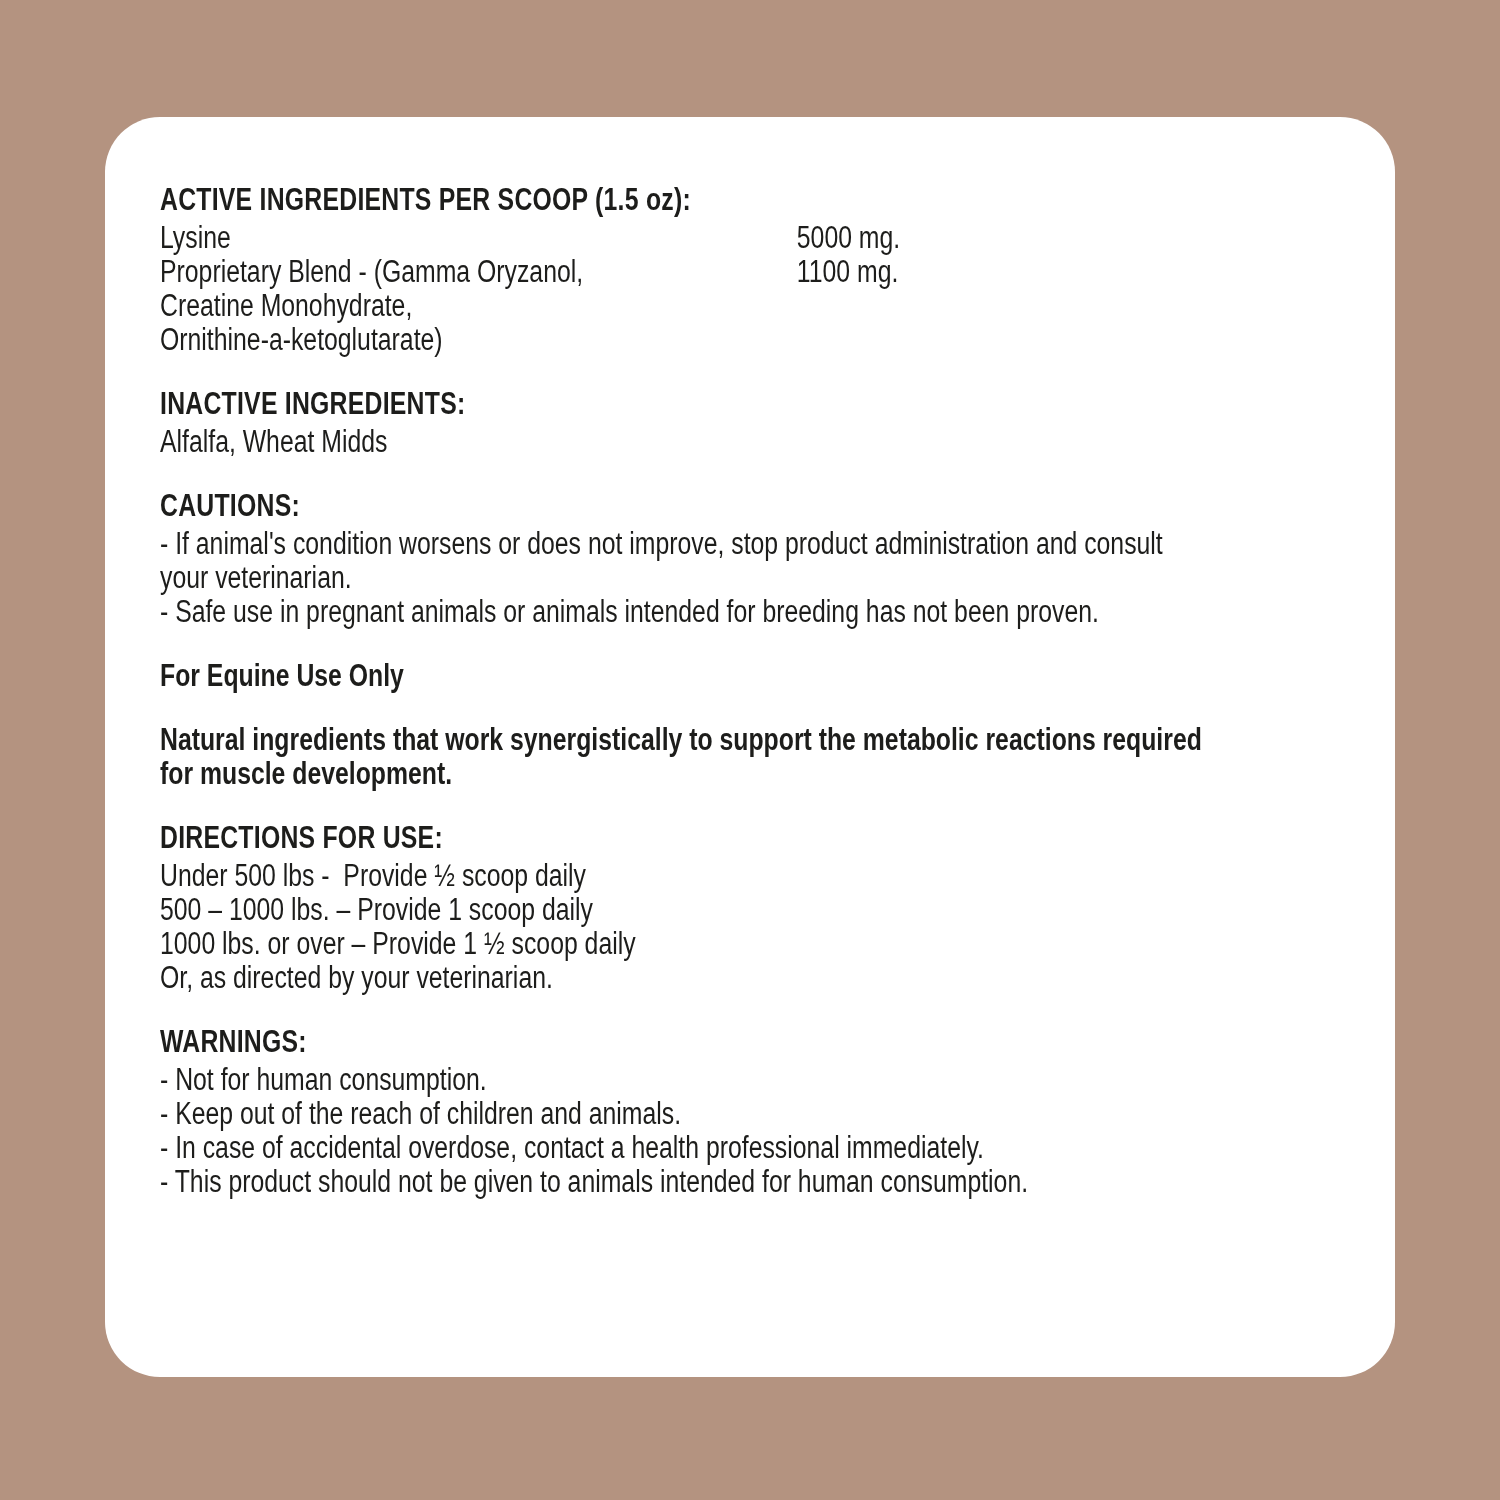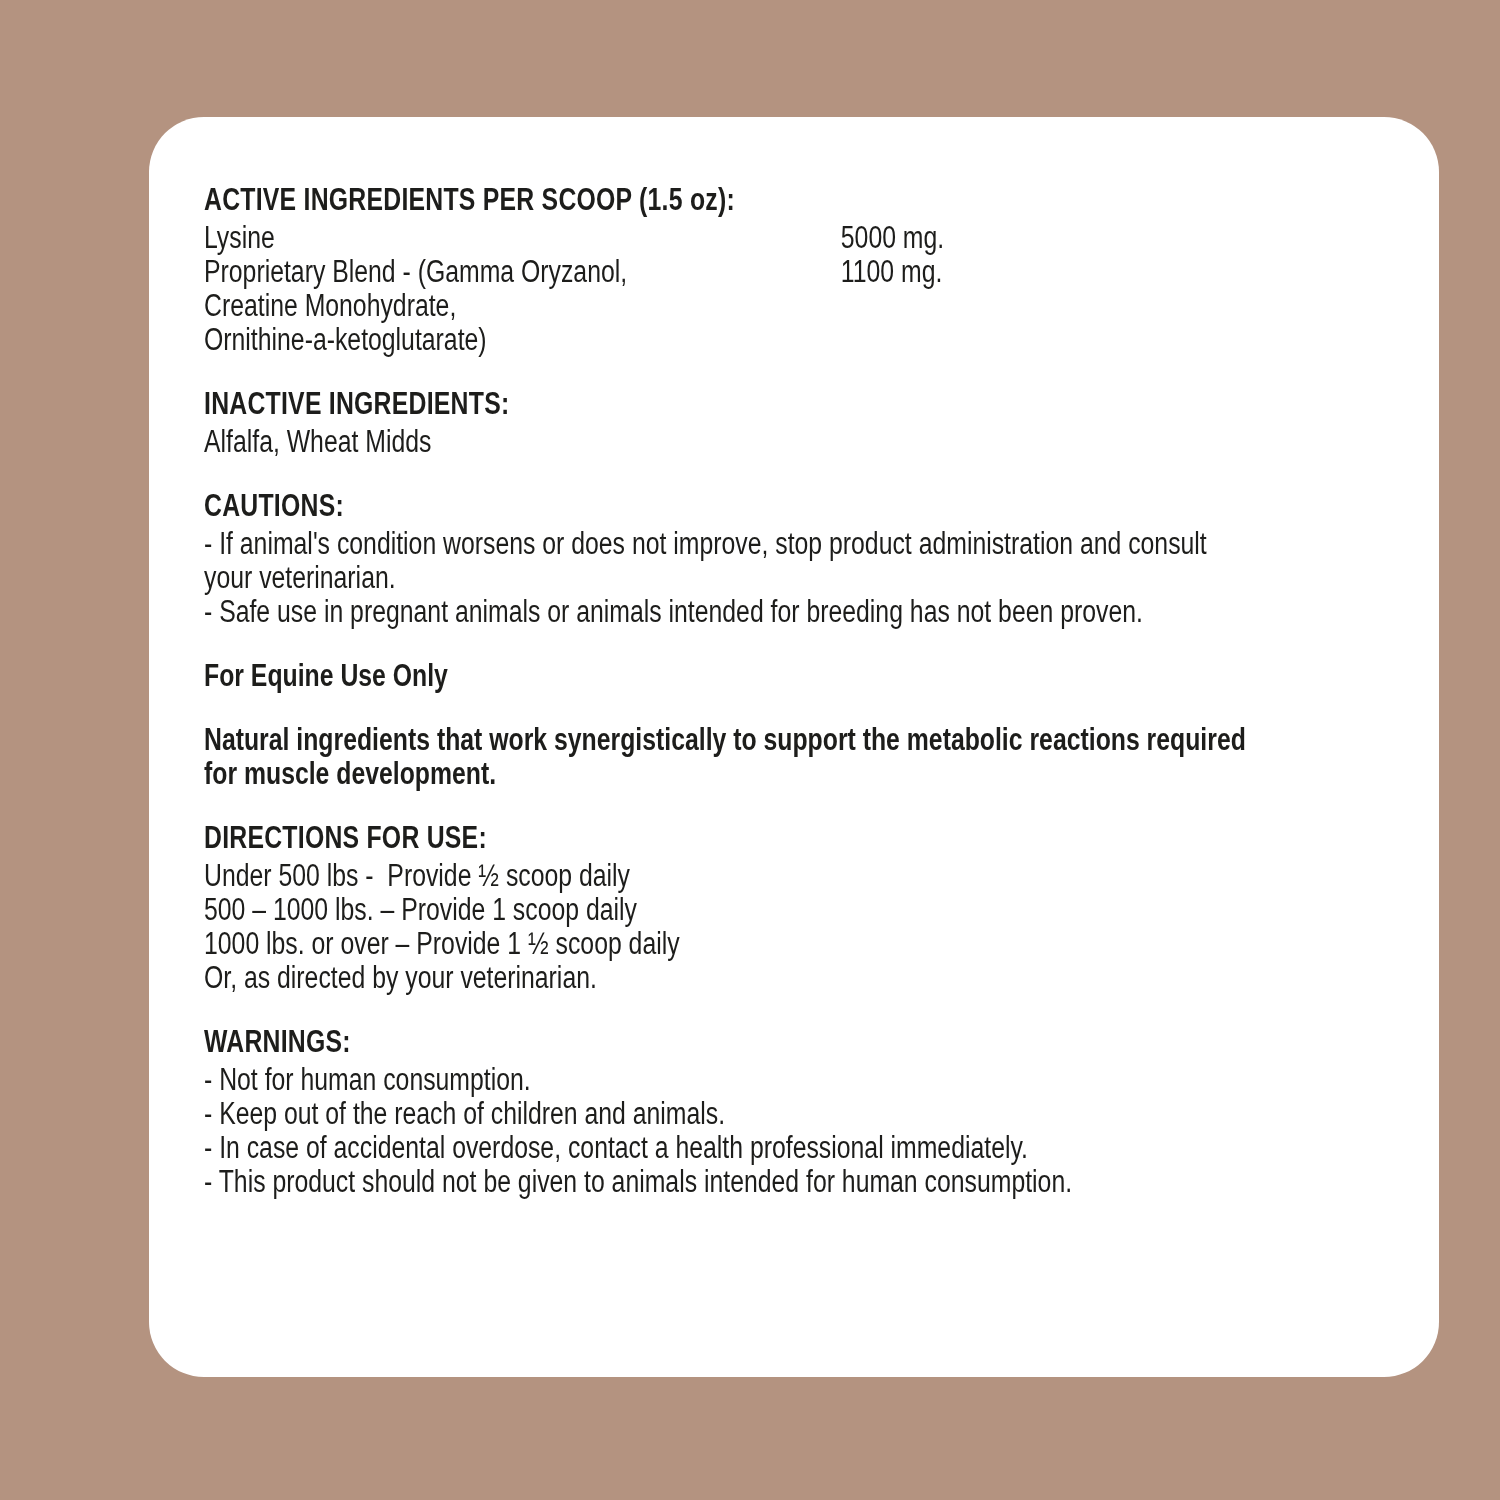--- a/index.html
+++ b/index.html
@@ -16,21 +16,20 @@
     overflow: hidden;
   }
   .card {
     position: absolute;
     left: 105px;
     top: 117px;
     width: 1290px;
     height: 1260px;
     background: #ffffff;
     border-radius: 55px;
-    margin-left: 44px;
   }
   
   .content {
     position: absolute;
     left: 55px;
     top: 66px;
     width: 1500px;
     transform: scaleX(0.8);
     transform-origin: left top;
     color: #1d1d1b;

